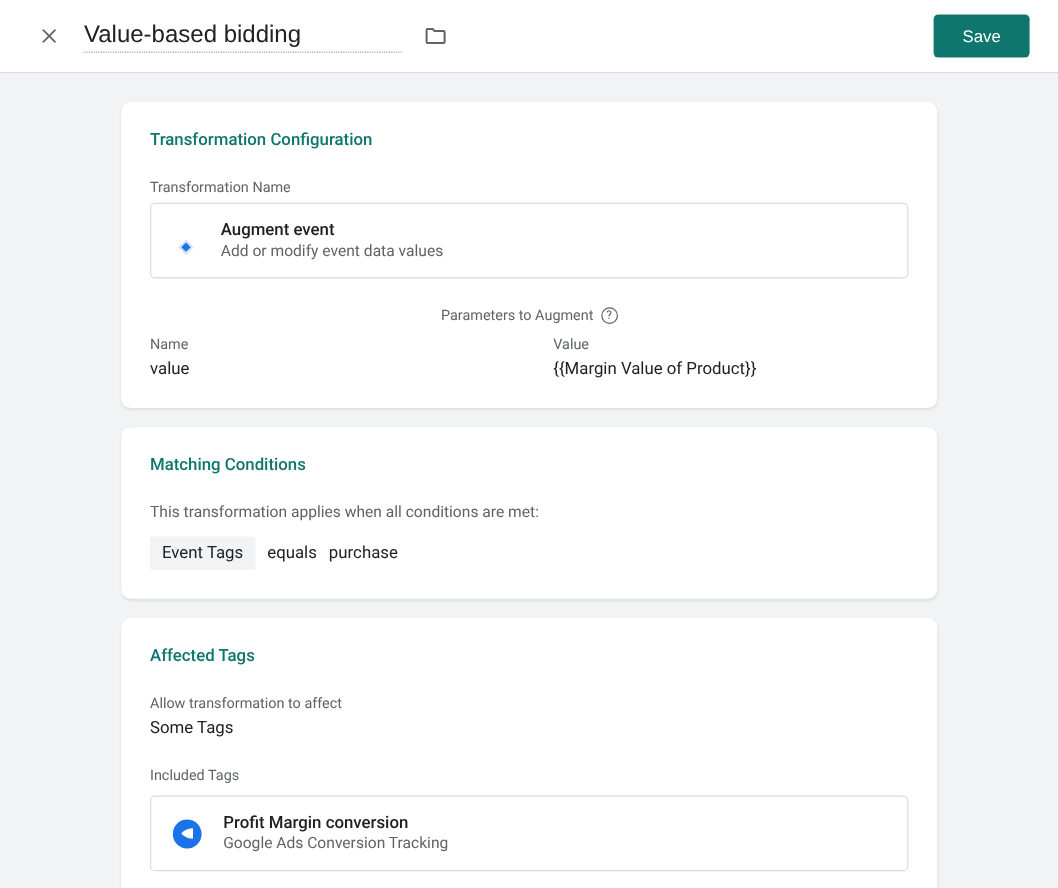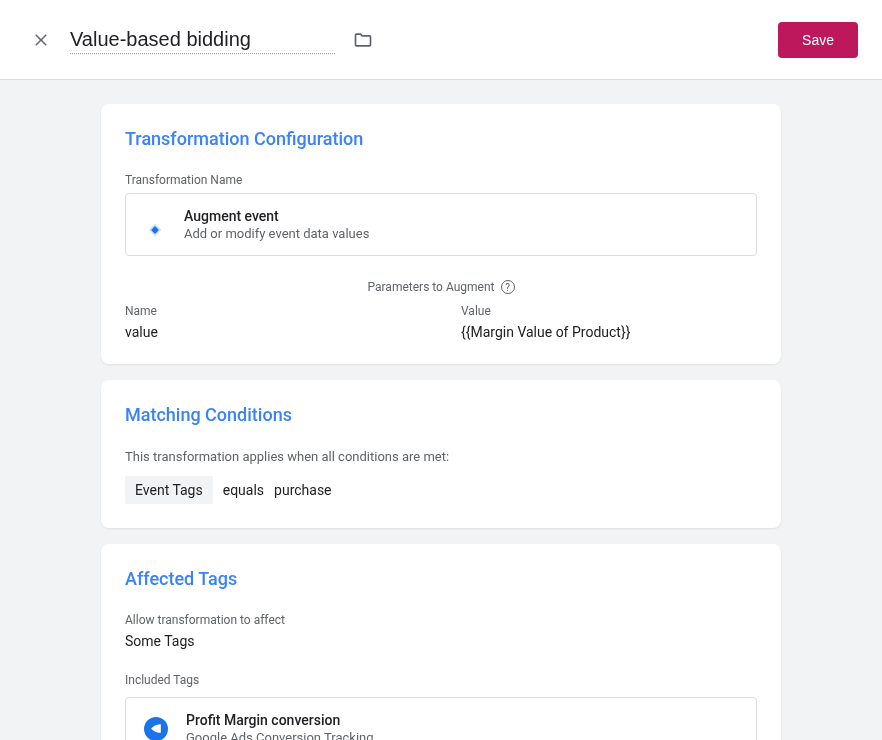--- a/index.html
+++ b/index.html
@@ -14,21 +14,21 @@
       width: 882px;
       height: 740px;
       overflow: hidden;
     }
     .header {
       background: #fff;
       border-bottom: 1px solid #dadce0;
       display: flex;
       align-items: center;
       padding: 30px 24px;
-      height: 80px;
+      height: 61px;
     }
     .close-btn {
       background: none;
       border: none;
       cursor: pointer;
       padding: 8px;
       margin-right: 12px;
       color: #5f6368;
       display: flex;
       align-items: center;
@@ -51,21 +51,21 @@
       padding: 6px;
       margin-left: 12px;
       color: #5f6368;
       display: flex;
       align-items: center;
     }
     .spacer {
       flex: 1;
     }
     .save-btn {
-      background: #be185d;
+      background: #0f766e;
       color: #fff;
       border: none;
       border-radius: 4px;
       padding: 10px 24px;
       font-size: 14px;
       font-weight: 500;
       cursor: pointer;
     }
     .content {
       padding: 24px 0;
@@ -75,23 +75,23 @@
       gap: 16px;
     }
     .card {
       background: #fff;
       border-radius: 8px;
       width: 680px;
       padding: 24px;
       box-shadow: 0 1px 2px rgba(60,64,67,0.1);
     }
     .card-title {
-      font-size: 18px;
+      font-size: 14px;
       font-weight: 500;
-      color: #3b82f6;
+      color: #0f766e;
       margin-bottom: 24px;
     }
     .label {
       font-size: 12px;
       color: #5f6368;
       margin-bottom: 6px;
     }
     .label-row {
       display: flex;
       align-items: center;

